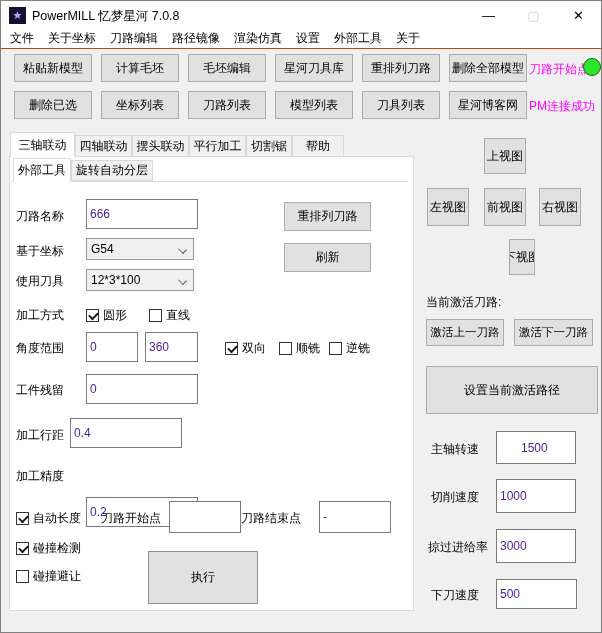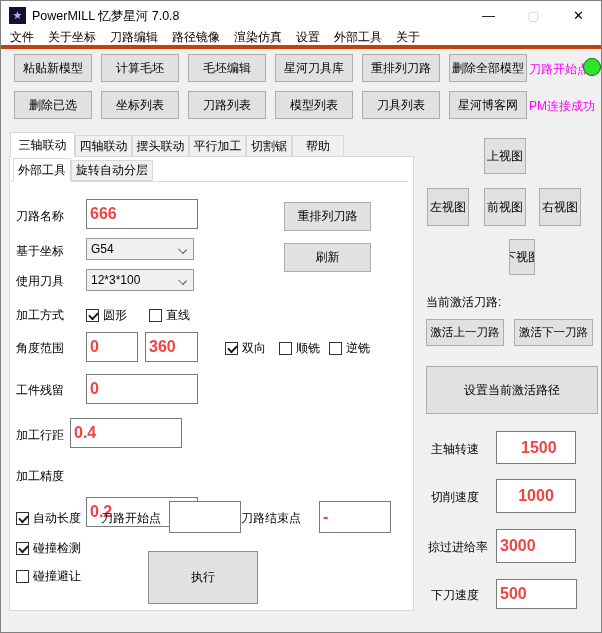--- a/index.html
+++ b/index.html
@@ -15,28 +15,28 @@
   .app-icon { position:absolute; left:8px; top:6px; width:17px; height:17px;
     background:#14102e; color:#b9a6ff; font-size:11px; line-height:17px; text-align:center; }
   .title-text { position:absolute; left:31px; top:7px; font-size:12.5px; white-space:nowrap; }
   .winbtn { position:absolute; top:0; width:45px; height:29px; display:flex;
     align-items:center; justify-content:center; font-size:13px; }
   .winbtn.min { right:90px; }
   .winbtn.max { right:45px; color:#cfcfcf; }
   .winbtn.close { right:0; }
   
   .menubar { position:absolute; left:0; top:29px; width:100%; height:19px; background:#fff;
-    display:flex; align-items:center; padding-left:2px; border-bottom:4px solid #c2410c; }
+    display:flex; align-items:flex-end; padding-left:2px; border-bottom:1px solid #c2410c; }
   .menu-item { padding:0 7px; height:19px; line-height:19px; white-space:nowrap; }
   
   .btn { position:absolute; background:#e1e1e1; border:1px solid #adadad;
     display:flex; align-items:center; justify-content:center; white-space:nowrap; overflow:hidden; }
   .tbtn { width:78px; height:28px; }
-  .txt { position:absolute; border:1px solid #7a7a7a; background:#fff; font-size:16px;
-    padding:0 3px; font-family:inherit; color:#ef4444;font-weight:bold; }
+  .txt { position:absolute; border:1px solid #7a7a7a; background:#fff; font-size:12px;
+    padding:0 3px; font-family:inherit; color:#4c1d95; }
   .combo { position:absolute; height:22px; background:#f0f0f0; border:1px solid #999;
     display:flex; align-items:center; padding-left:4px; }
   .combo .chev { position:absolute; right:7px; top:7px; width:7px; height:7px;
     border-right:1.5px solid #555; border-bottom:1.5px solid #555; transform:rotate(45deg) scale(1,.8); }
   .lbl { position:absolute; white-space:nowrap; }
   .check { position:absolute; display:flex; align-items:center; gap:4px; white-space:nowrap; }
   .box { width:13px; height:13px; background:#fff; border:1px solid #333; position:relative; flex:0 0 auto; }
   .box.checked::after { content:""; position:absolute; left:2px; top:2px; width:7px; height:4px;
     border-left:2px solid #1a1a1a; border-bottom:2px solid #1a1a1a; transform:rotate(-45deg); }
   .magenta { color:#ff00ff; }
@@ -186,19 +186,19 @@
   <div class="btn" style="left:508px;top:238px;width:26px;height:36px">下视图</div>
 
   <div class="lbl" style="left:425px;top:293px">当前激活刀路:</div>
   <div class="btn" style="left:425px;top:318px;width:78px;height:27px;font-size:11.5px">激活上一刀路</div>
   <div class="btn" style="left:513px;top:318px;width:79px;height:27px;font-size:11.5px">激活下一刀路</div>
   <div class="btn" style="left:425px;top:365px;width:172px;height:48px">设置当前激活路径</div>
 
   <div class="lbl" style="left:430px;top:440px">主轴转速</div>
   <input class="txt" style="left: 495px; top: 430px; width: 80px; height: 33px; padding-left: 24px;" value="1500">
   <div class="lbl" style="left:430px;top:488px">切削速度</div>
-  <input class="txt" style="left: 495px; top: 478px; width: 80px; height: 34px; text-align: center;" value="1000">
+  <input class="txt" style="left: 495px; top: 478px; width: 80px; height: 34px;" value="1000">
   <div class="lbl" style="left:427px;top:538px">掠过进给率</div>
   <input class="txt" style="left: 495px; top: 528px; width: 80px; height: 34px;" value="3000">
   <div class="lbl" style="left:430px;top:586px">下刀速度</div>
   <input class="txt" style="left: 495px; top: 578px; width: 81px; height: 30px;" value="500">
 
 </div>
 
 </body></html>

